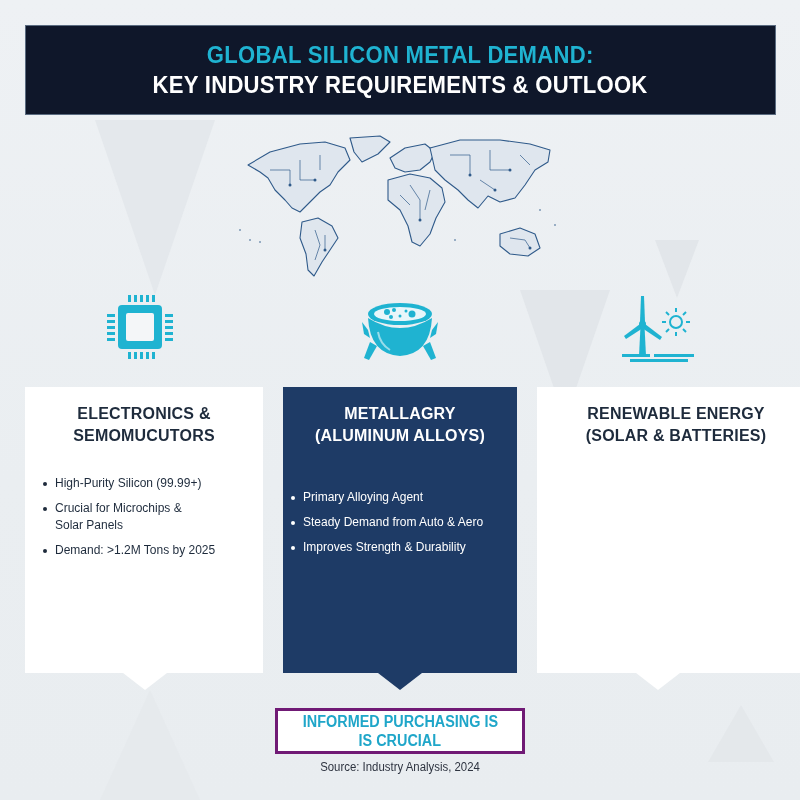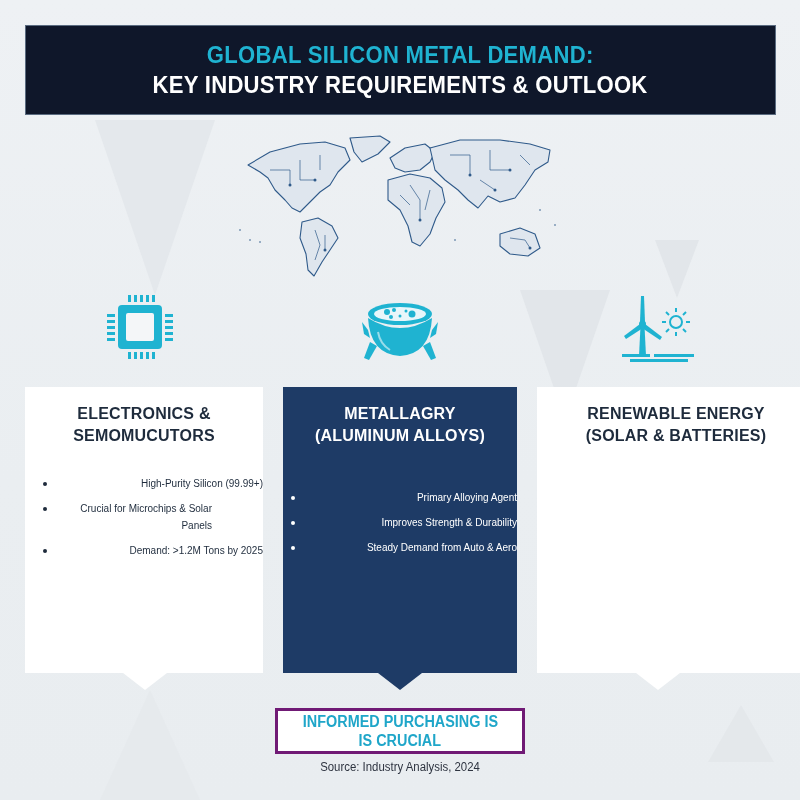--- a/index.html
+++ b/index.html
@@ -31,21 +31,21 @@
   .card.light { background: #ffffff; color: #1e2b3c; }
   .card.dark { background: #1e3b66; color: #ffffff; }
   .card .title {
     text-align: center; font-weight: bold; font-size: 16px; line-height: 22px;
     letter-spacing: 0.2px;
   }
   .card ul {
     list-style: none; margin: 0; padding: 0 0 0 18px; position: absolute; left: 0; right: 0;
   }
   .card li {
-    font-size: 10px; line-height: 17px; margin-bottom: 8px; position: relative; padding-left: 12px; text-align: right;
+    font-size: 12px; line-height: 17px; margin-bottom: 8px; position: relative; padding-left: 12px;
   }
   .card li::before {
     content: ""; position: absolute; left: 0; top: 7px; width: 4px; height: 4px; border-radius: 50%;
     background: currentColor;
   }
   .arrow { position: absolute; width: 0; height: 0; }
   .cta {
     position: absolute; left: 275px; top: 708px; width: 250px; height: 46px;
     border: 3px solid #701a75; background: #ffffff; box-sizing: border-box;
     display: flex; flex-direction: column; align-items: center; justify-content: center;
@@ -199,22 +199,22 @@
 </div>
 <div class="arrow" style="left:123px;top:673px;border-left:22px solid transparent;border-right:22px solid transparent;border-top:17px solid #ffffff;"></div>
 
 <div class="card dark" style="left:283px;width:234px;">
   <div class="title">
     <div>METALLAGRY</div>
     <div>(ALUMINUM ALLOYS)</div>
   </div>
   <ul style="top:102px;padding-left:8px;">
     <li>Primary Alloying Agent</li>
+    <li style="white-space:nowrap;">Steady Demand from Auto &amp; Aero</li>
     <li>Improves Strength &amp; Durability</li>
-    <li style="white-space:nowrap;">Steady Demand from Auto &amp; Aero</li>
   </ul>
 </div>
 <div class="arrow" style="left:378px;top:673px;border-left:22px solid transparent;border-right:22px solid transparent;border-top:17px solid #1e3b66;"></div>
 
 <div class="card light" style="left:537px;width:278px;">
   <div class="title">
     <div>RENEWABLE ENERGY</div>
     <div>(SOLAR &amp; BATTERIES)</div>
   </div>
 </div>

